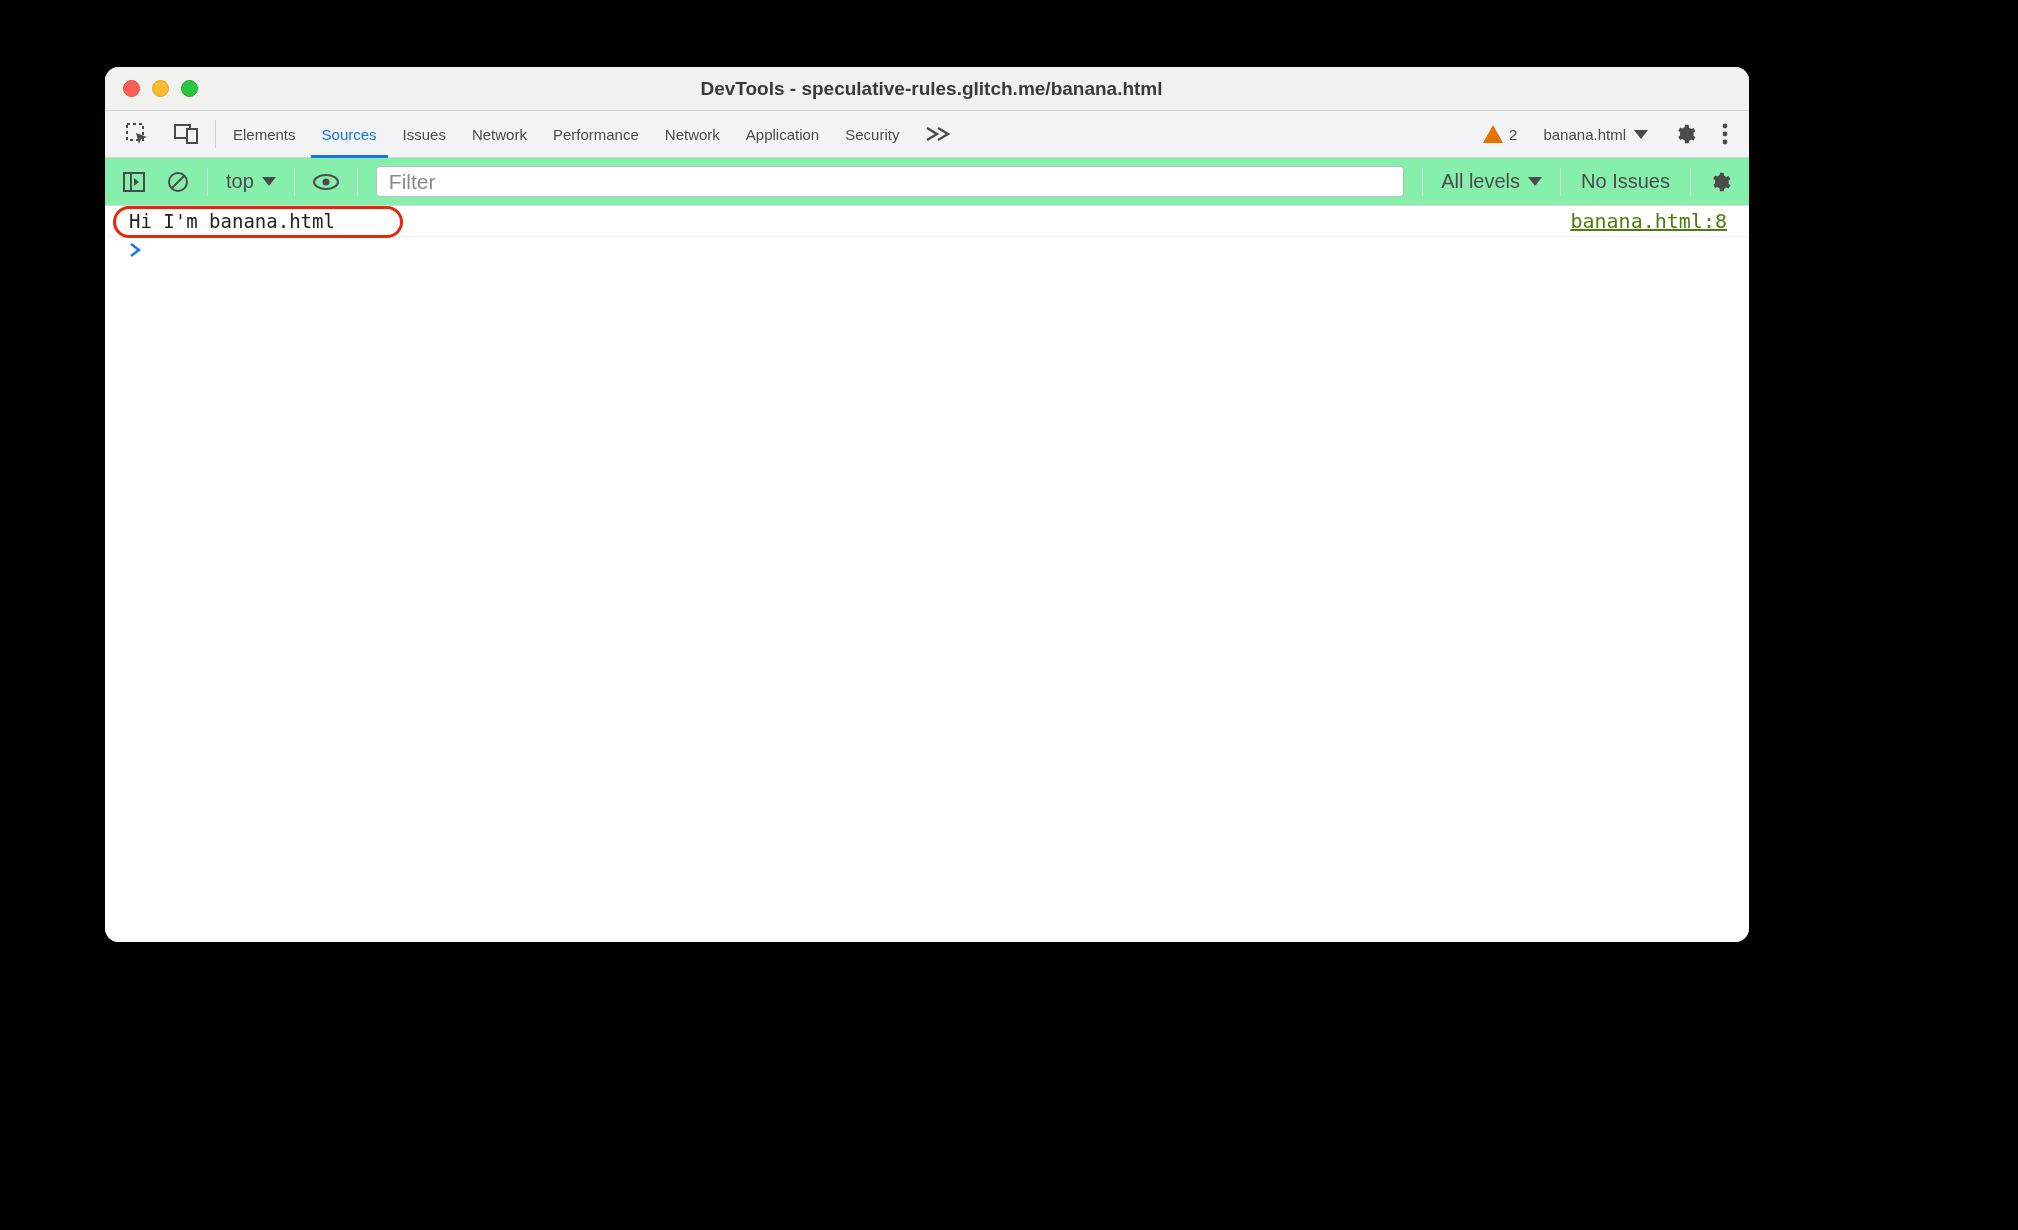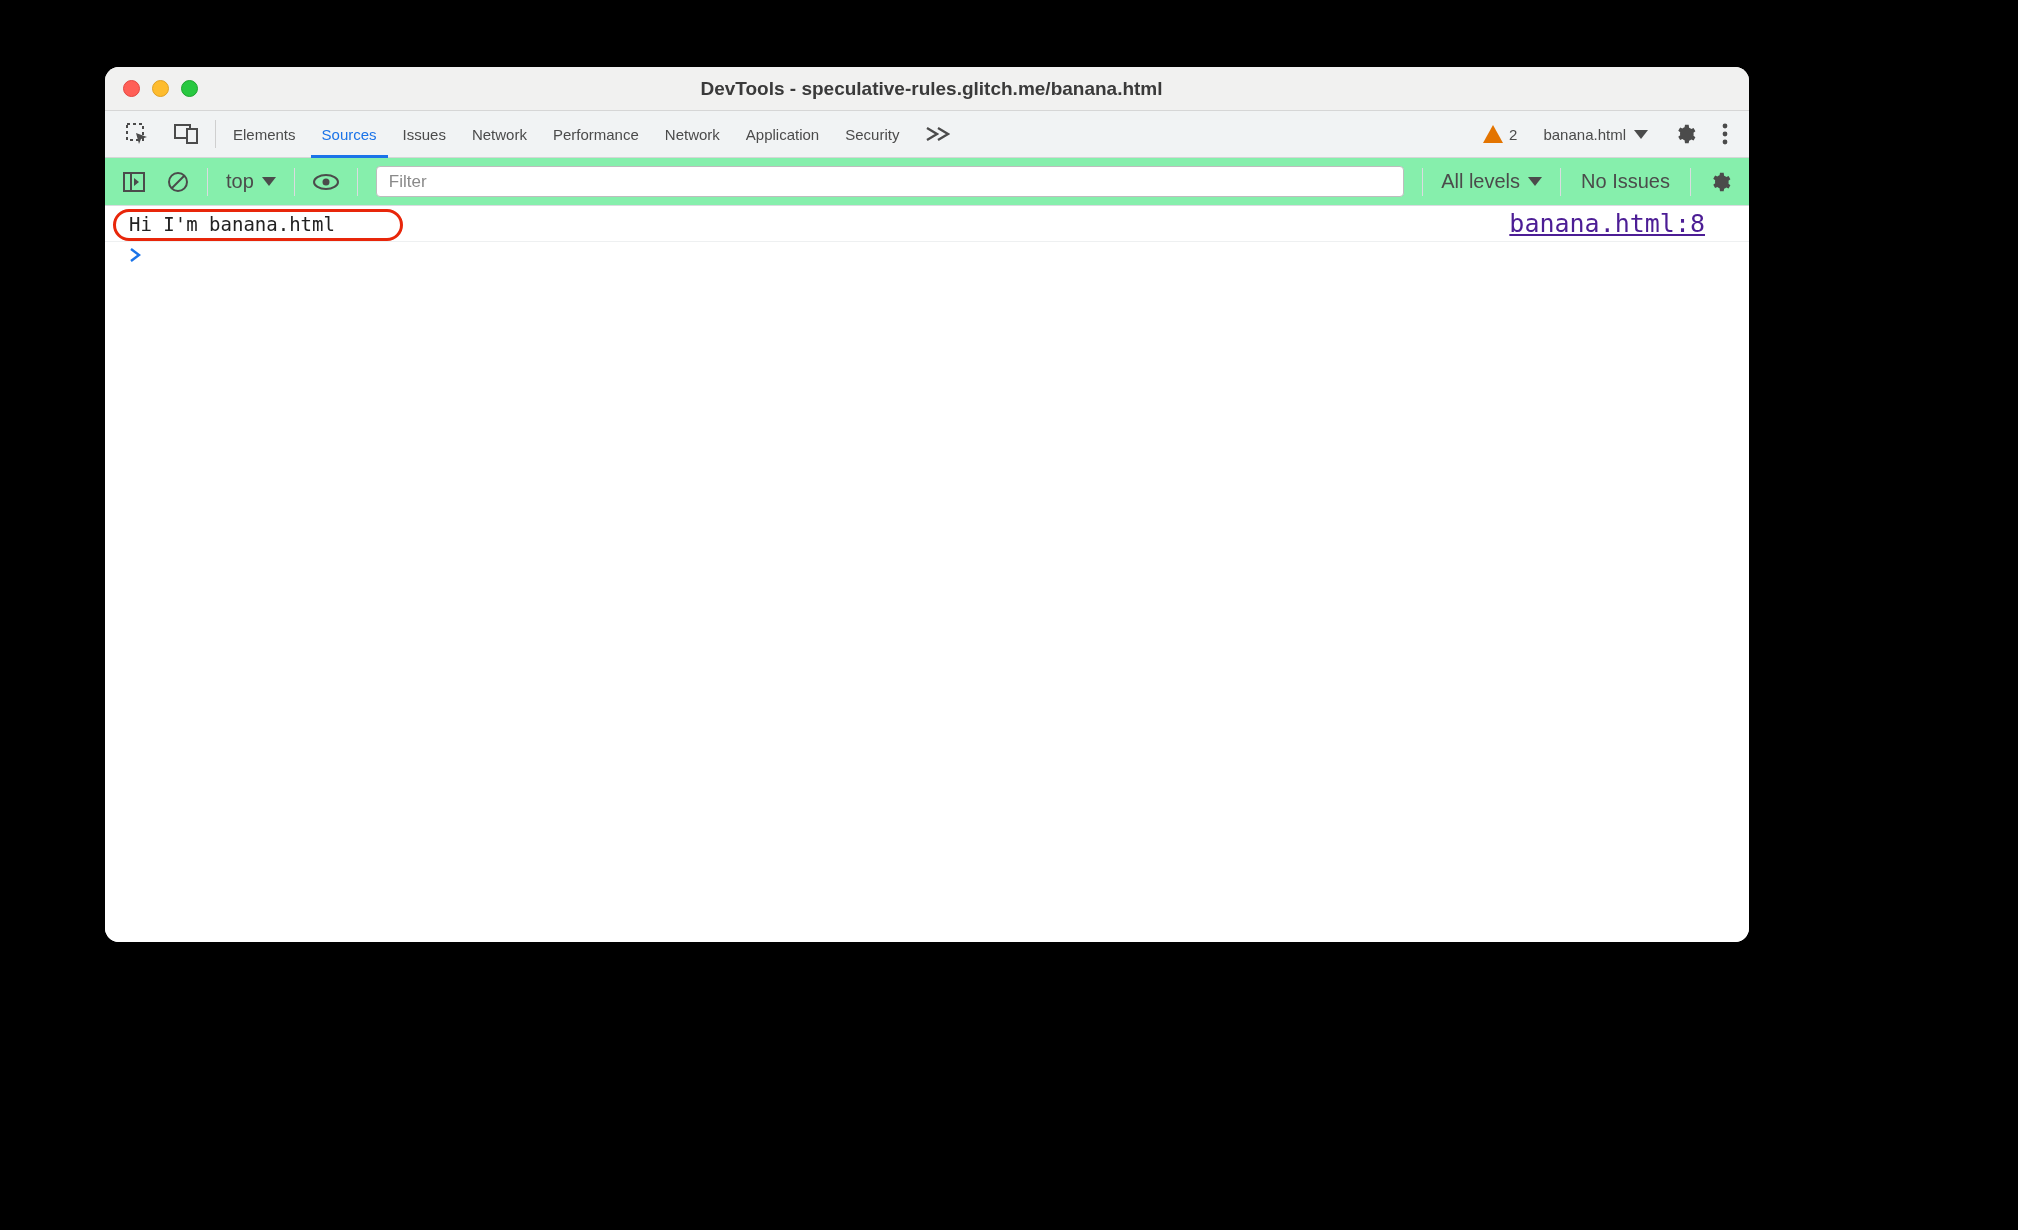--- a/index.html
+++ b/index.html
@@ -116,65 +116,65 @@
     height:100%; padding:0 10px;
   }
   .fb-divider { width:1px; height:28px; background:#dadce0; margin:0 6px; }
   .fb-ctx { display:flex; align-items:center; gap:8px; padding:0 10px; }
   .filter-input {
     flex:1;
     height:31px;
     border:1px solid #bdbdbd;
     border-radius:4px;
     padding:0 12px;
-    font-size:17px;
+    font-size:21px;
     color:#777;
     background:#fff;
     margin:0 10px;
     min-width:50px;
   }
   .filter-input::placeholder{color:#8a8a8a;}
   .fb-levels { display:flex; align-items:center; gap:8px; padding:0 10px; }
   .fb-issues { padding:0 12px; }
 
   
   .console-body{
     flex:1;
     background:#fff;
     position:relative;
     font-family: "SF Mono", ui-monospace, Menlo, Consolas, monospace;
   }
   .log-row{
     display:flex;
     justify-content:space-between;
     align-items:center;
-    padding:3px 44px 3px 24px;
+    padding:3px 22px 3px 24px;
     font-size:19px;
     color:#222;
     border-bottom:1px solid #eef0f1;
   }
   .log-msg-wrap{
     position:relative;
     display:flex;
     align-items:center;
   }
   .annot-circle{
     position:absolute;
     left:-16px;
     top:-4px;
     width:290px;
     height:32px;
     border:3px solid #e8260a;
     border-radius:16px;
     pointer-events:none;
   }
   .source-link{
-    color:#4c1d95;
+    color:#4d7c0f;
     text-decoration:underline;
-    font-size:25px;
+    font-size:20px;
   }
   .prompt-row{
     display:flex;
     align-items:center;
     padding:6px 24px;
     font-size:18px;
     color:#1a73e8;
   }
   .prompt-row svg{display:block;}
 </style>

